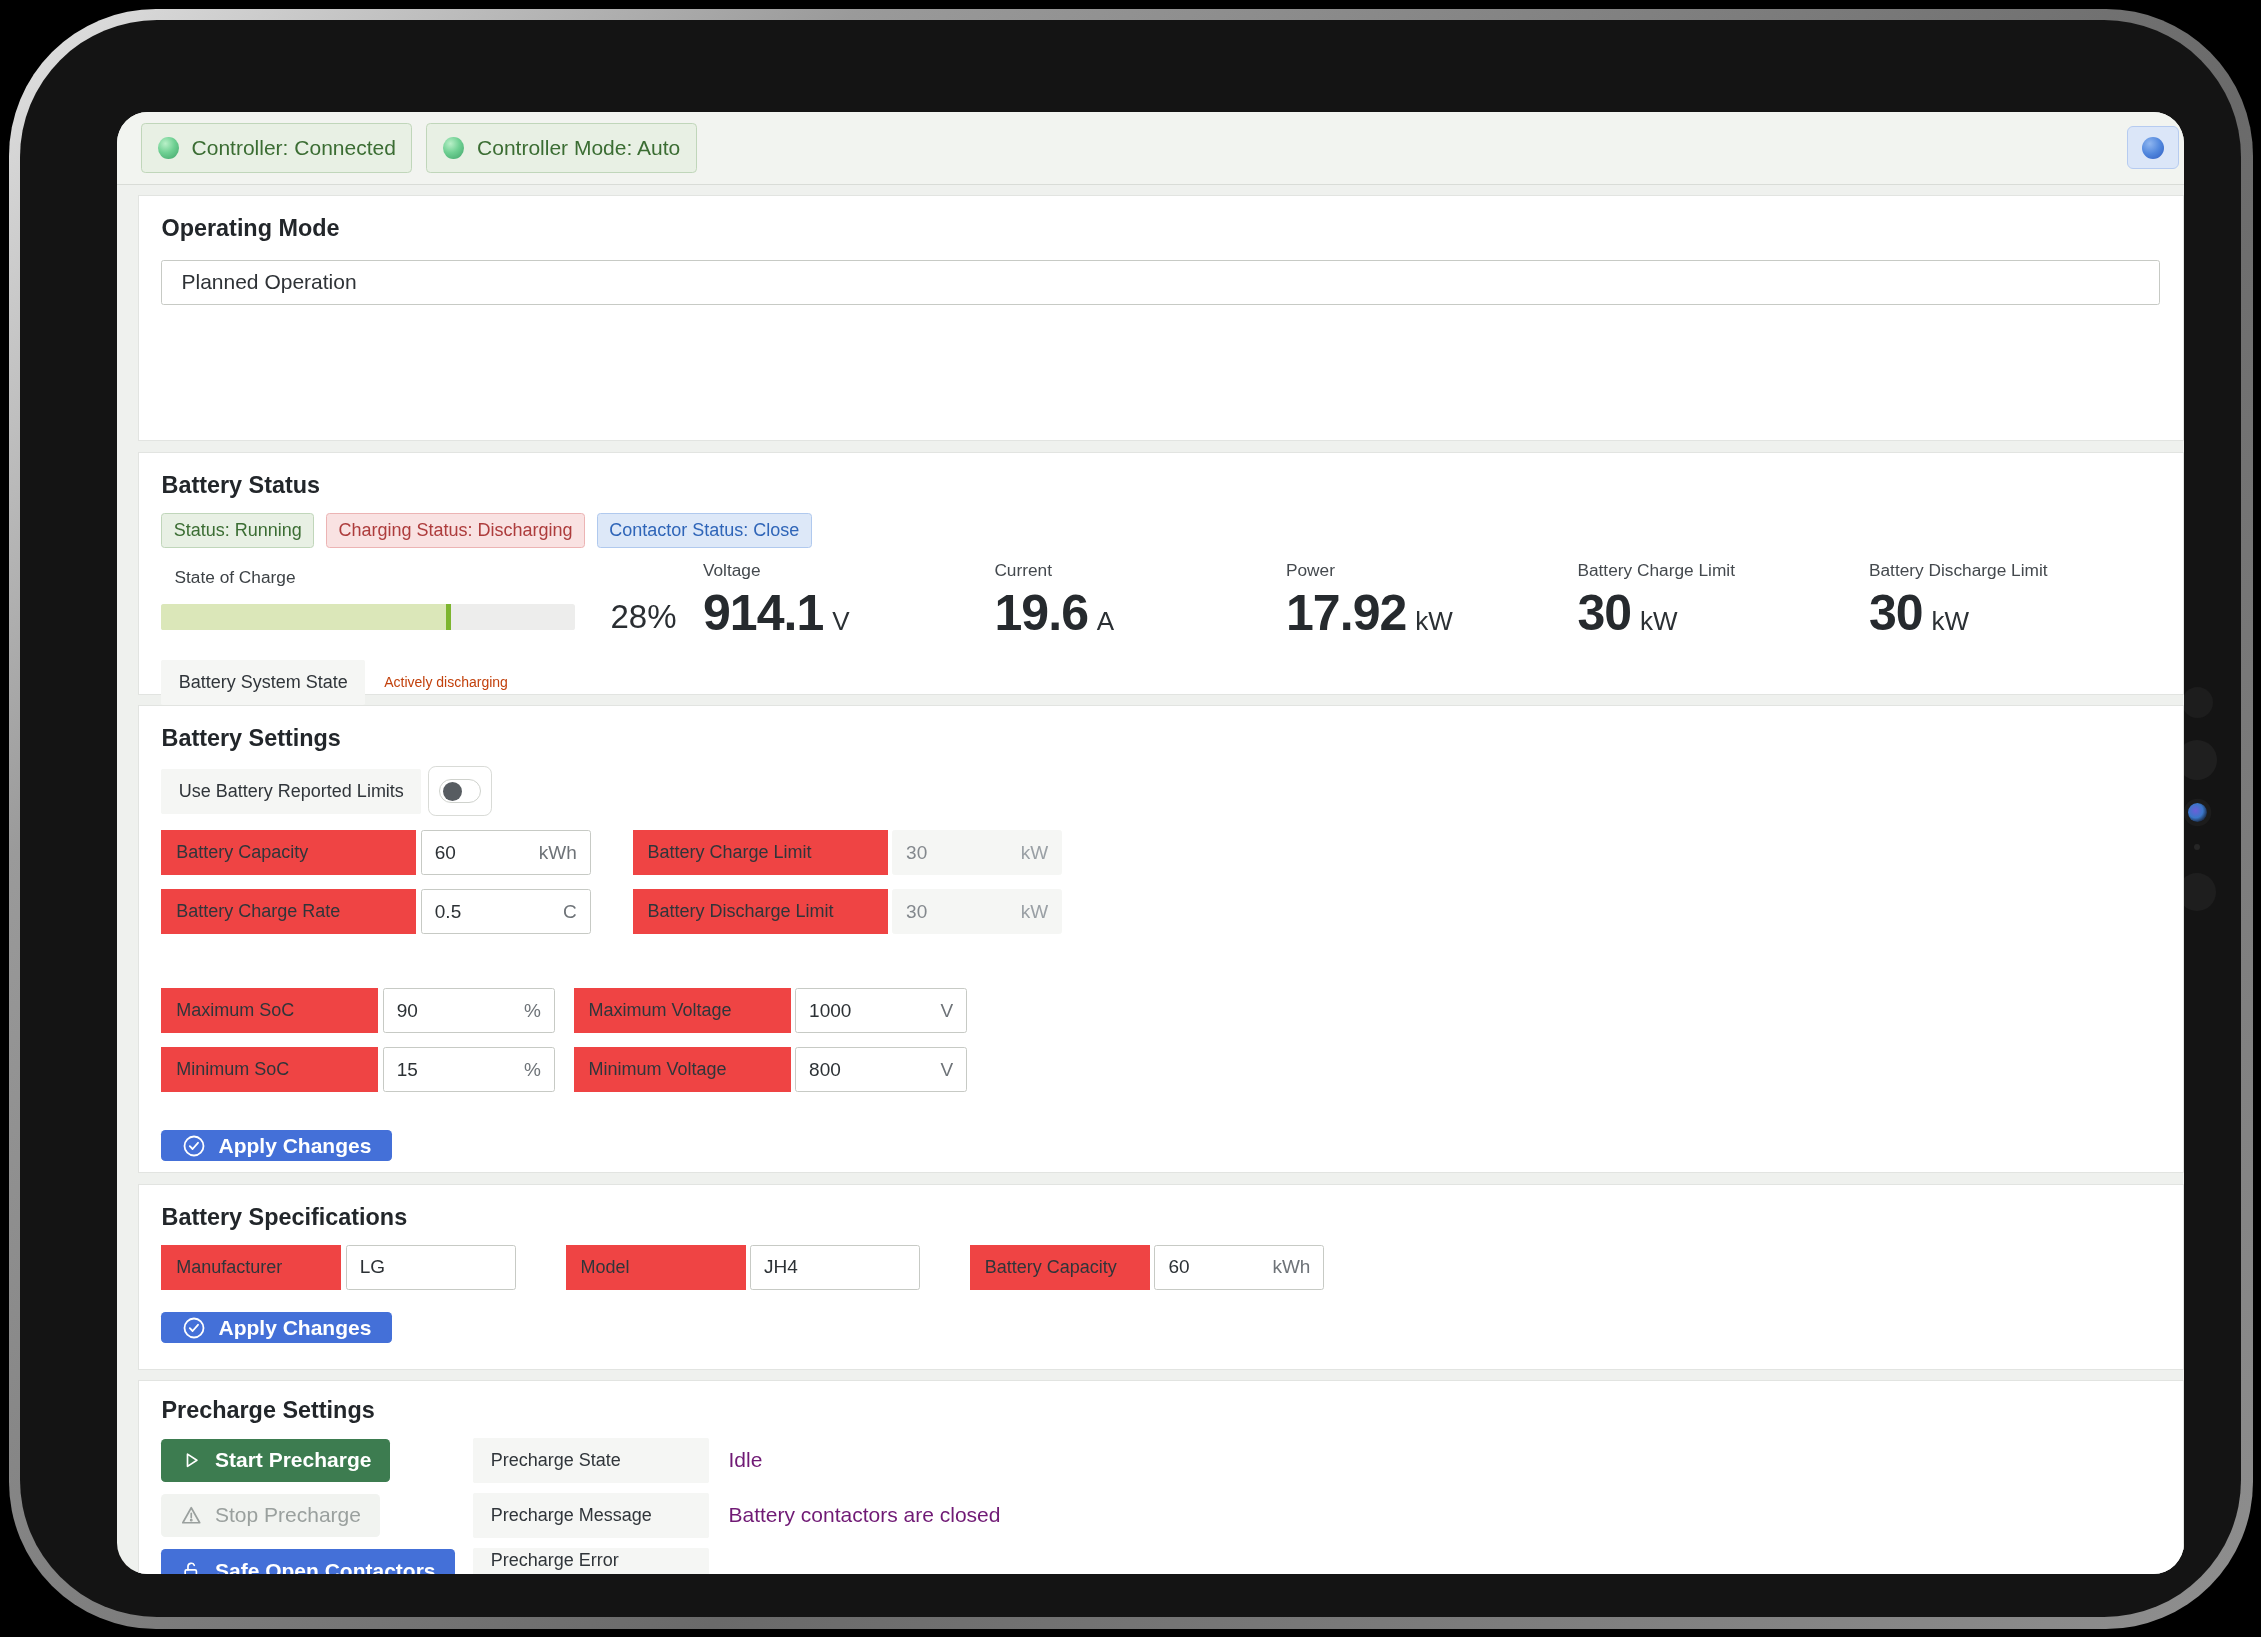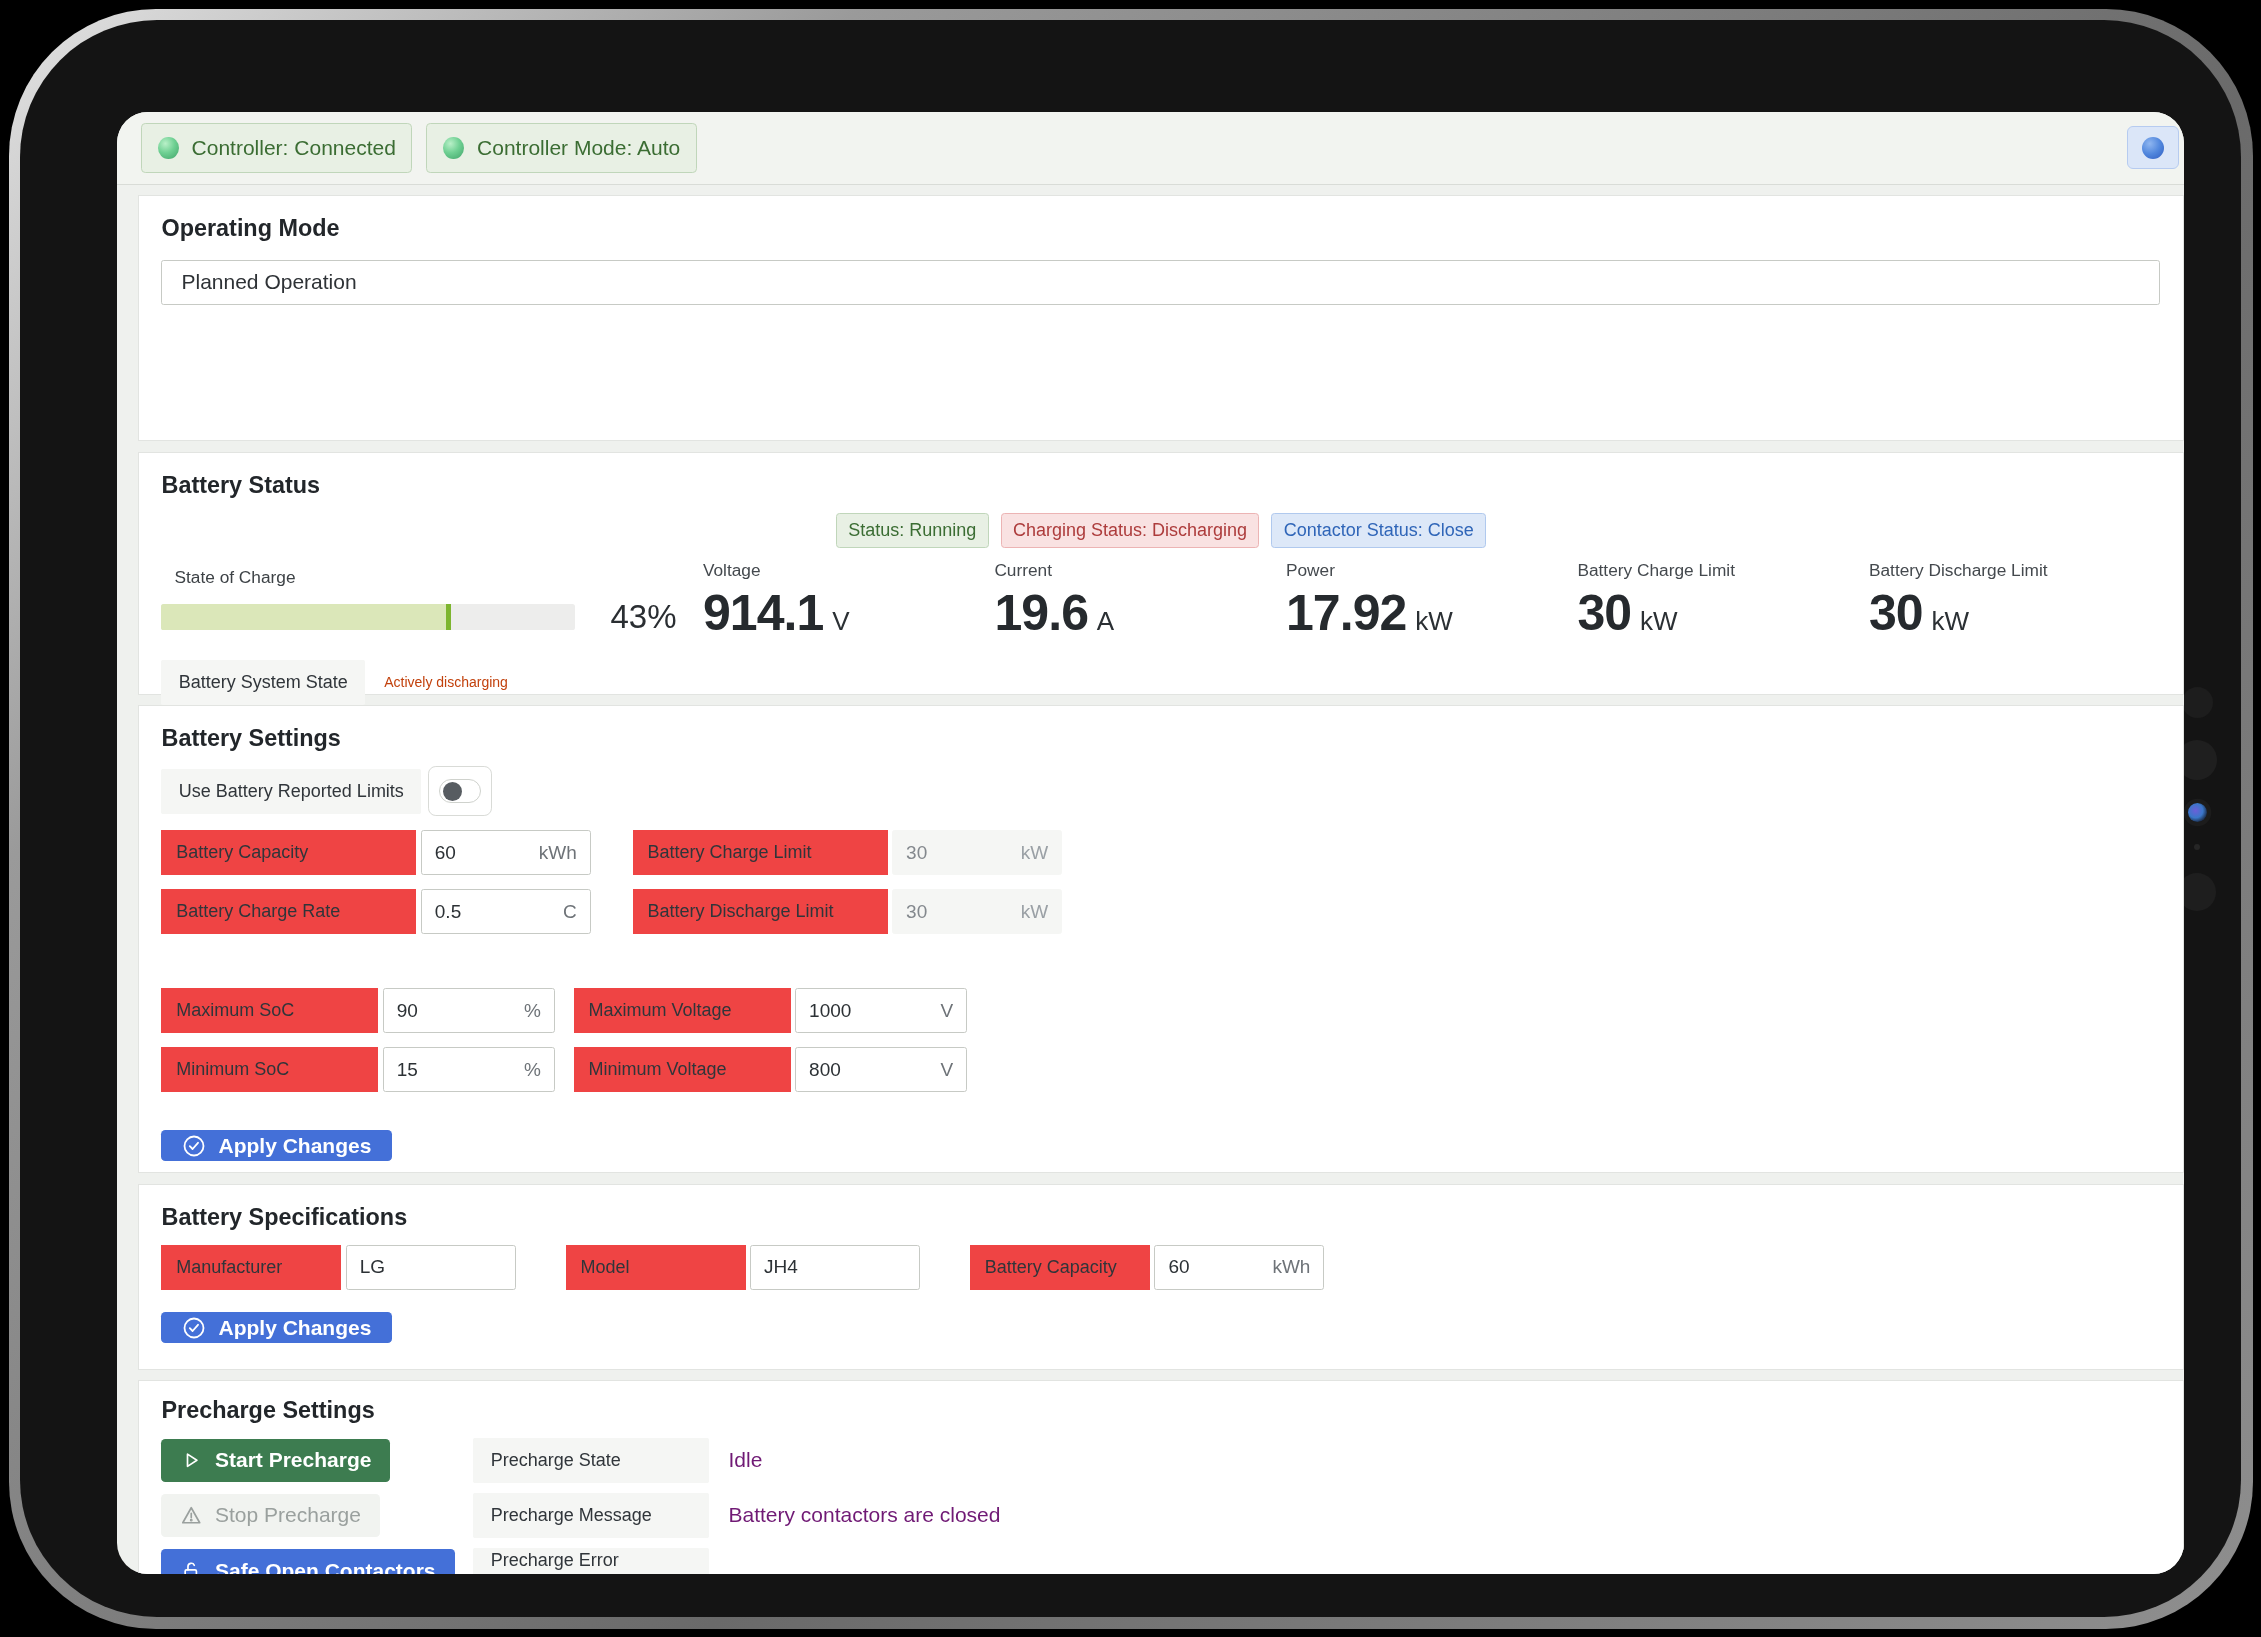--- a/index.html
+++ b/index.html
@@ -34,21 +34,21 @@
   .content{ padding:10.4px 0 0 21px; }
   .card{ background:#fff; border:0.9px solid #e2e4e1; margin-bottom:10.4px; padding:19px 22.5px; }
   .card h2{ font-size:23.4px; font-weight:600; color:#22262a; }
 
   .card-operating{ height:246px; }
   .select-box{ margin-top:17.3px; height:45px; border:0.9px solid #c7cac5; border-radius:2.6px; background:#fff;
                display:flex; align-items:center; padding-left:19px; font-size:21px; color:#2e3236; }
 
   
   .card-status{ height:243px; }
-  .badges-row{ display:flex; gap:12px; margin-top:14px;justify-content:center; }
+  .badges-row{ display:flex; gap:12px; margin-top:14px; }
   .status-badge{ font-size:18px; padding:6px 11.3px; border-radius:3.5px; border:0.9px solid; }
   .status-badge.green{ background:var(--badge-green-bg); border-color:var(--badge-green-border); color:var(--badge-green-text); }
   .status-badge.red{ background:#f9e2e2; border-color:#ecb4b4; color:#ad3c3c; }
   .status-badge.blue{ background:#dde8f8; border-color:#b0c9ee; color:#2f65b8; }
 
   .metrics-row{ display:flex; margin-top:12px; align-items:flex-start; }
   .soc-block{ width:572px; padding-top:7px; }
   .soc-label{ font-size:17.3px; color:#3d4246;margin-left:13px; }
   .soc-line{ display:flex; align-items:center; gap:35px; margin-top:10.4px; }
   .soc-track{ width:414px; height:26px; background:#ededec; border-radius:2.6px; overflow:hidden; }
@@ -154,21 +154,21 @@
             <span class="status-badge blue">Contactor Status: Close</span>
           </div>
 
           <div class="metrics-row">
             <div class="soc-block">
               <div class="soc-label">State of Charge</div>
               <div class="soc-line">
                 <div class="soc-track">
                   <div class="soc-fill" style="width: 70%;"></div>
                 </div>
-                <span class="soc-pct">43%</span>
+                <span class="soc-pct">28%</span>
               </div>
             </div>
 
             <div class="metric">
               <div class="metric-label">Voltage</div>
               <div class="metric-line">
                 <span class="metric-value">914.1</span>
                 <span class="metric-unit">V</span>
               </div>
             </div>

